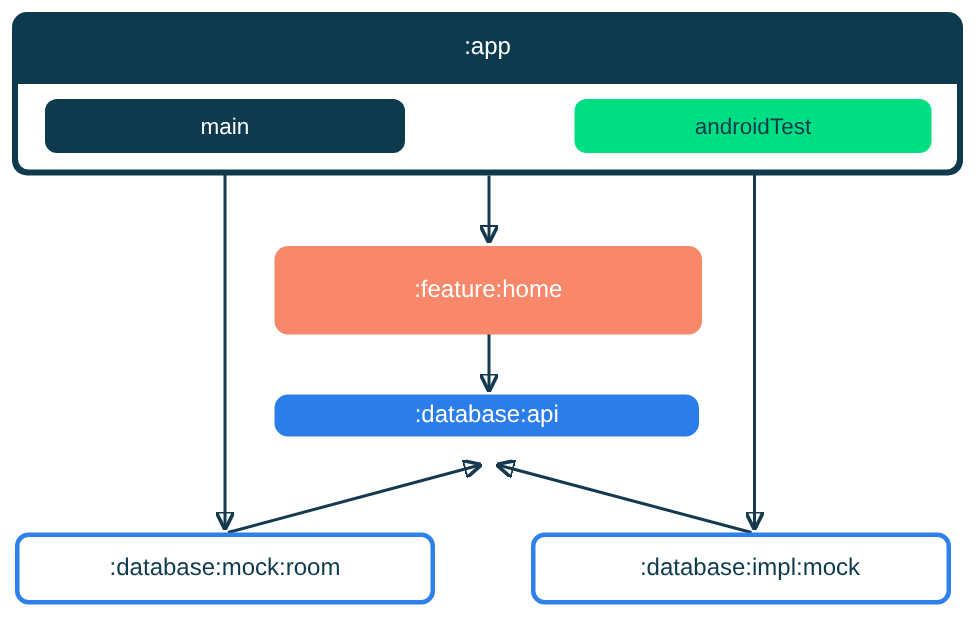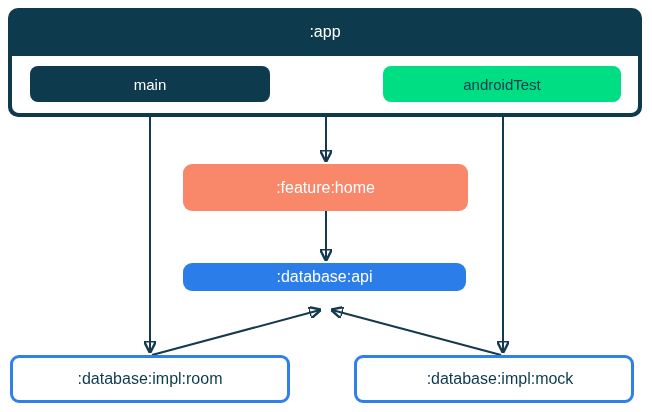--- a/index.html
+++ b/index.html
@@ -70,21 +70,21 @@
     height: 36px;
     background: #00de83;
     color: #0d3a4d;
     border-radius: 8px;
     font-size: 15px;
   }
   .node-feature-home {
     left: 183px;
     top: 164px;
     width: 285px;
-    height: 47px;
+    height: 59px;
     background: #f9876a;
     color: #ffffff;
     border-radius: 9px;
   }
   .node-database-api {
     left: 183px;
     top: 263px;
     width: 283px;
     height: 28px;
     background: #2b7de9;
@@ -149,20 +149,20 @@
 
   <div class="node node-feature-home">
     <span>:feature:home</span>
   </div>
 
   <div class="node node-database-api">
     <span>:database:api</span>
   </div>
 
   <div class="node node-impl node-impl-room">
-    <span>:database:impl:room</span>
+    <span>:database:mock:room</span>
   </div>
 
   <div class="node node-impl node-impl-mock">
     <span>:database:impl:mock</span>
   </div>
 
 </div>
 
 </body></html>

